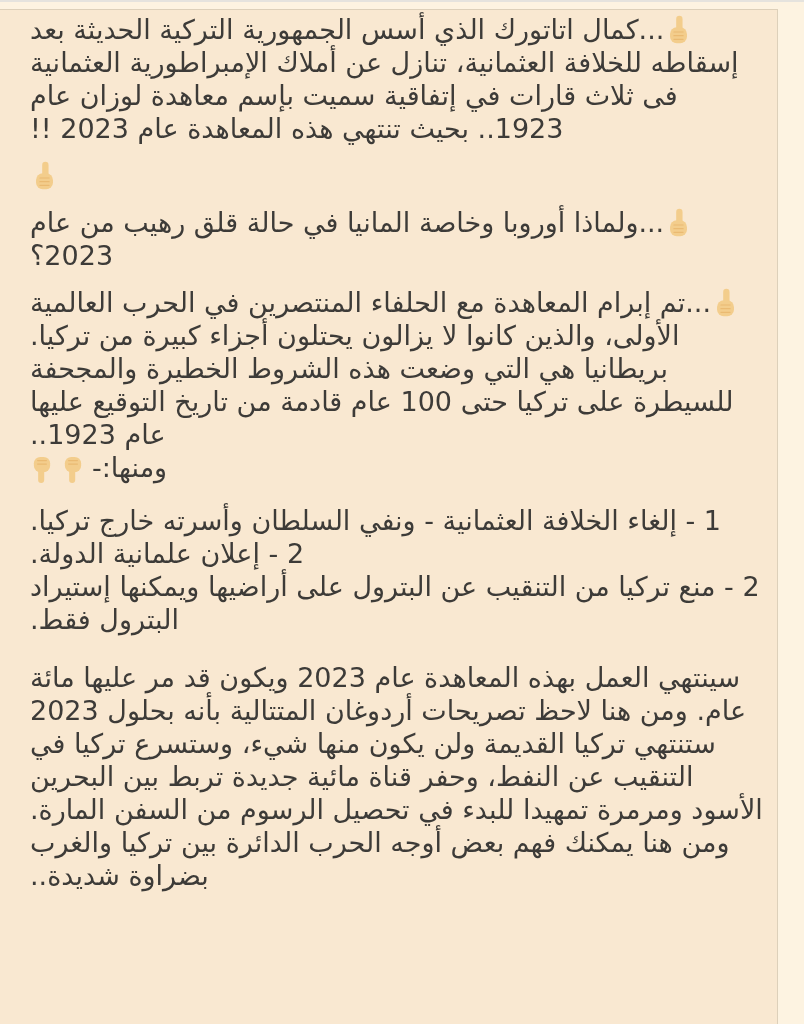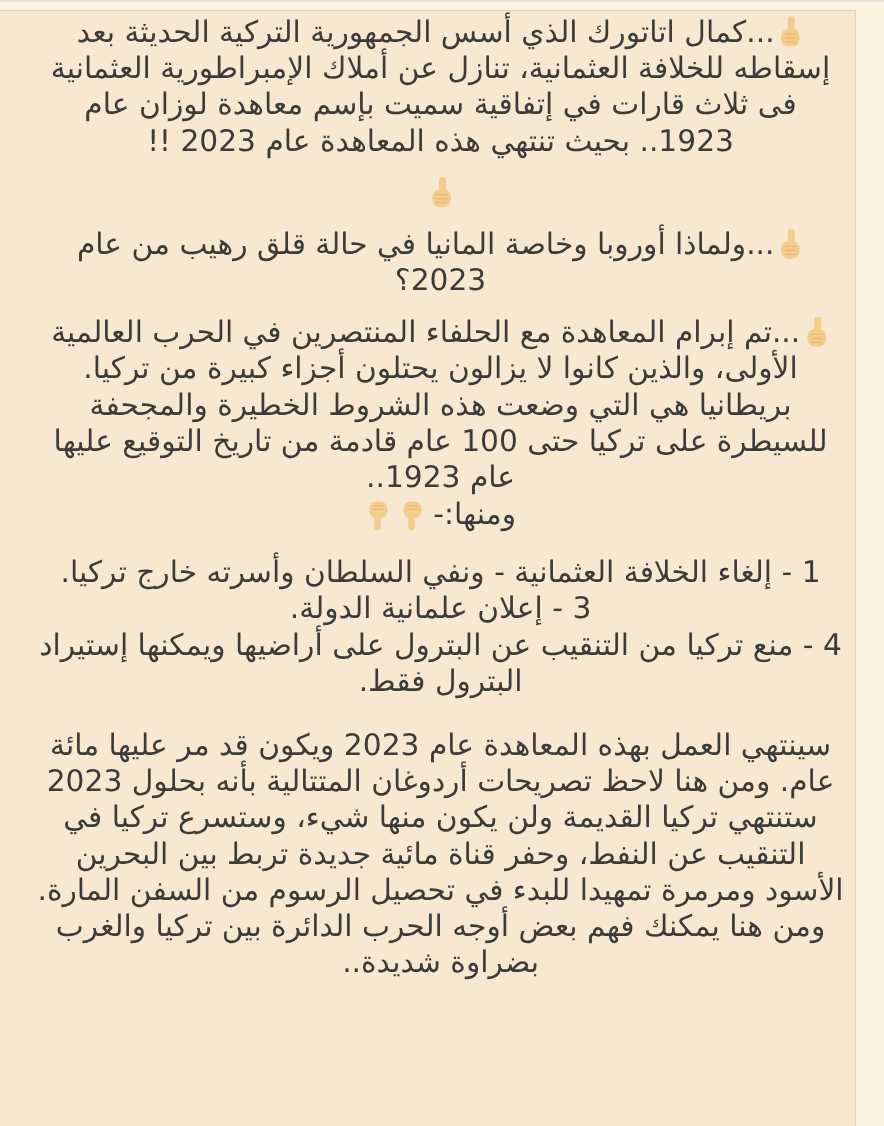--- a/index.html
+++ b/index.html
@@ -14,21 +14,21 @@
   .top-edge {
     position: absolute; top: 0; left: 0; width: 100%; height: 2px;
     background: var(--color-top-edge, #e5e3de);
   }
   .content {
     position: absolute; top: 9px; left: 0; width: 778px; height: 1015px;
     box-sizing: border-box;
     background: var(--color-content-background, #f9e8d1);
     border-top: 1px solid var(--color-frame-line, #ddd0ba);
     border-right: 1px solid var(--color-frame-line, #ddd0ba);
-    direction: rtl; text-align: center; unicode-bidi: embed;
+    direction: rtl; text-align: left; unicode-bidi: embed;
     color: var(--color-text, #3d3b38);
     font-size: 27px; line-height: 33px;
     padding: 3px 6px 0 30px;
   }
   .para { margin: 0 0 14px; }
   .para.no-gap { margin-bottom: 0; }
   .intro-line { margin: 0 0 20px; }
   .txt { white-space: pre-line; }
   .list { margin: 0 0 25px; }
   .list-item { margin: 0; }
@@ -79,21 +79,21 @@
             <rect class="f" x="4.2" y="0.8" width="17.6" height="16.6" rx="7"></rect>
             <path class="s" fill="none" stroke-width="1.2" stroke-linecap="round" d="M8.2 4.8h9.6M8.2 8.6h9.6"></path>
           </svg></span><span class="hand down"><svg width="24" height="28" viewBox="0 0 26 30" aria-hidden="true">
             <rect class="f" x="8.8" y="13.2" width="6.6" height="16" rx="3.3"></rect>
             <rect class="f" x="4.2" y="0.8" width="17.6" height="16.6" rx="7"></rect>
             <path class="s" fill="none" stroke-width="1.2" stroke-linecap="round" d="M8.2 4.8h9.6M8.2 8.6h9.6"></path>
           </svg></span></p>
 
     <div class="list">
       <p class="list-item txt">1 - إلغاء الخلافة العثمانية - ونفي السلطان وأسرته خارج تركيا.</p>
-      <p class="list-item txt">3 - إعلان علمانية الدولة.</p>
-      <p class="list-item txt">4 - منع تركيا من التنقيب عن البترول على أراضيها ويمكنها إستيراد البترول فقط.</p>
+      <p class="list-item txt">2 - إعلان علمانية الدولة.</p>
+      <p class="list-item txt">2 - منع تركيا من التنقيب عن البترول على أراضيها ويمكنها إستيراد البترول فقط.</p>
     </div>
 
     <p class="para closing"><span class="txt">سينتهي العمل بهذه المعاهدة عام 2023 ويكون قد مر عليها مائة عام. ومن هنا لاحظ تصريحات أردوغان المتتالية بأنه بحلول 2023 ستنتهي تركيا القديمة ولن يكون منها شيء، وستسرع تركيا في التنقيب عن النفط، وحفر قناة مائية جديدة تربط بين البحرين الأسود ومرمرة تمهيدا للبدء في تحصيل الرسوم من السفن المارة.
 ومن هنا يمكنك فهم بعض أوجه الحرب الدائرة بين تركيا والغرب بضراوة شديدة..</span></p>
 
   </div>
 </div>
 
 </body></html>

